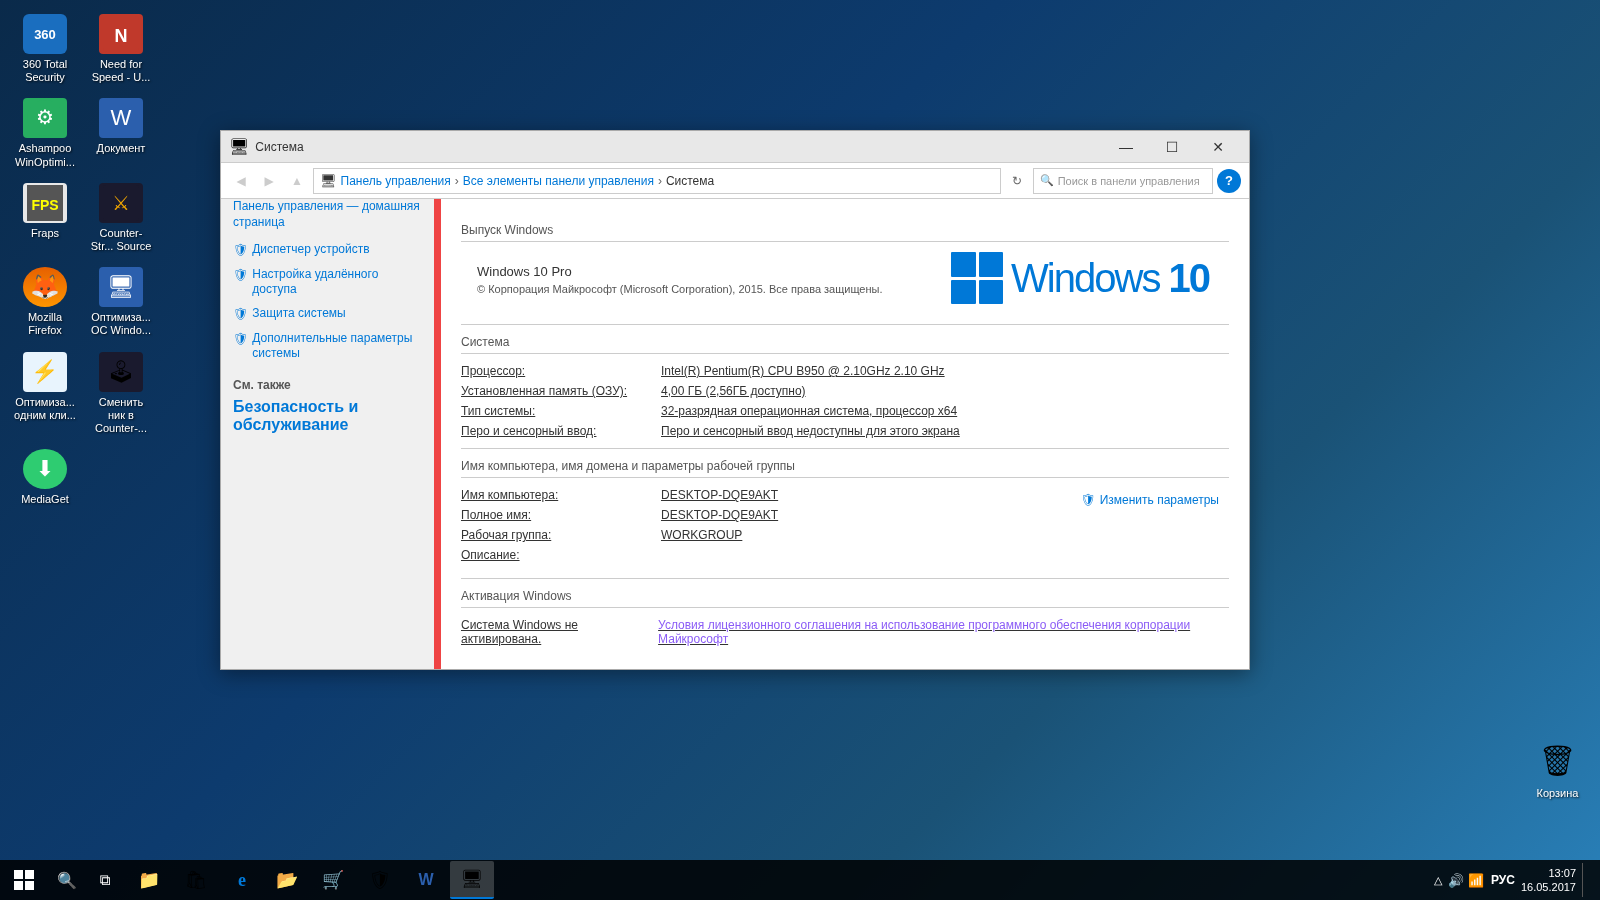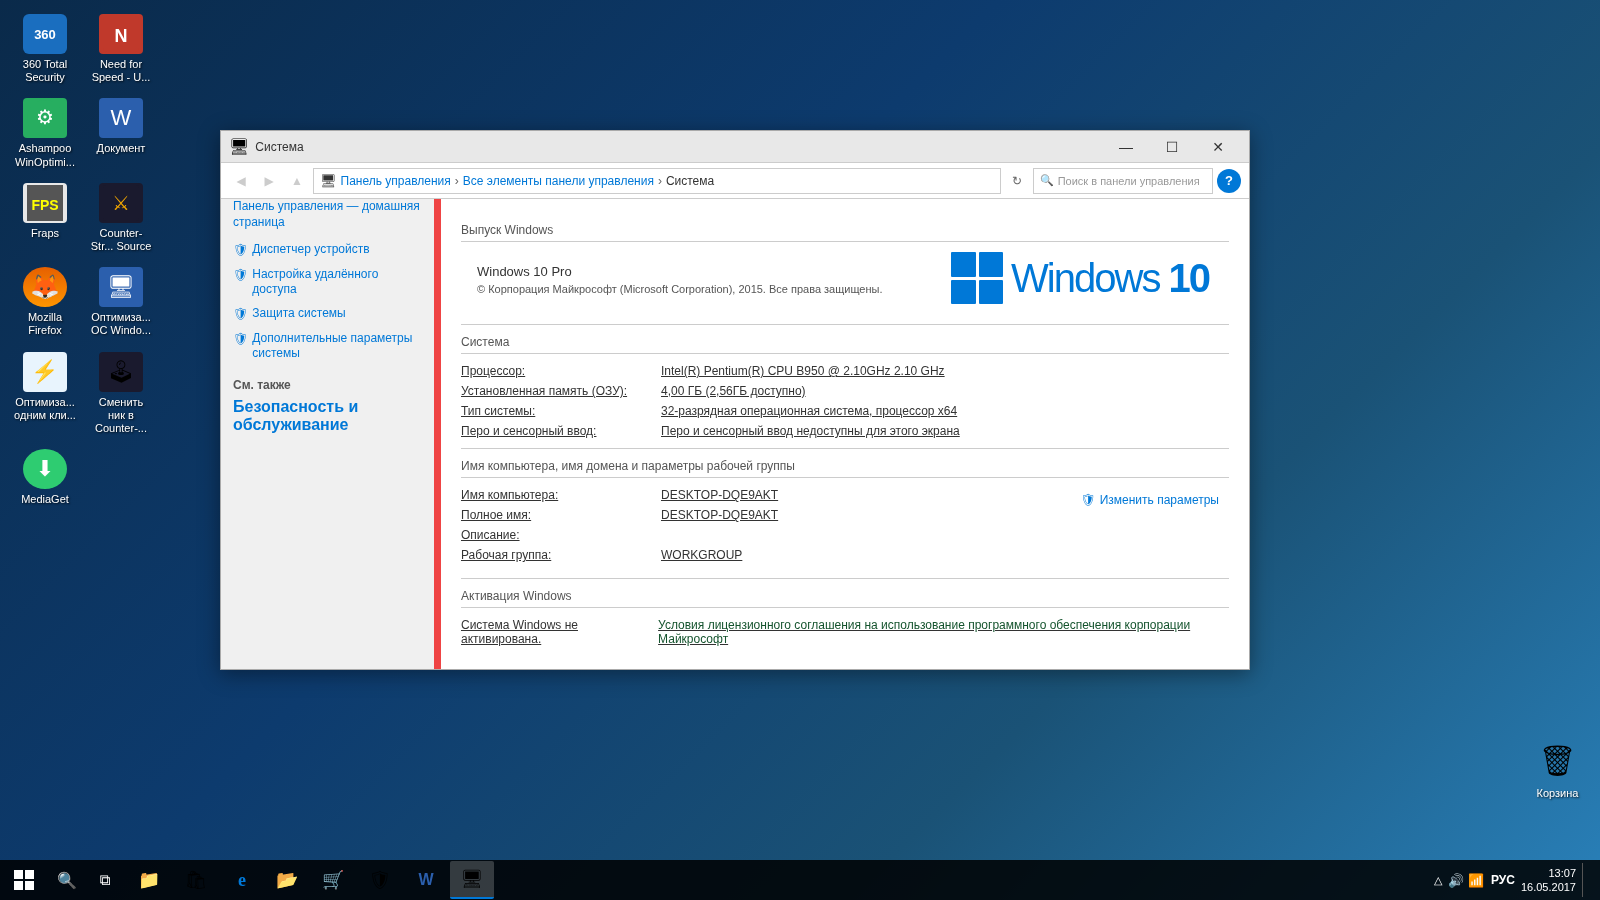--- a/index.html
+++ b/index.html
@@ -347,21 +347,21 @@
     }
     .change-params-link {
       color: #0078d7;
       cursor: pointer;
       display: flex;
       align-items: center;
       gap: 4px;
       font-size: 12px;
     }
     .activation-link {
-      color: #14532d;
+      color: #8b5cf6;
       cursor: pointer;
       font-size: 12px;
     }
     hr.section-divider {
       border: none;
       border-top: 1px solid #ccc;
       margin: 10px 0;
     }
   </style>
 </head>
@@ -568,26 +568,26 @@
             <div style="flex:1;">
               <div class="info-row">
                 <span class="info-label">Имя компьютера:</span>
                 <span class="info-value">DESKTOP-DQE9AKT</span>
               </div>
               <div class="info-row">
                 <span class="info-label">Полное имя:</span>
                 <span class="info-value">DESKTOP-DQE9AKT</span>
               </div>
               <div class="info-row">
+                <span class="info-label">Рабочая группа:</span>
+                <span class="info-value">WORKGROUP</span>
+              </div>
+              <div class="info-row">
                 <span class="info-label">Описание:</span>
                 <span class="info-value"></span>
-              </div>
-              <div class="info-row">
-                <span class="info-label">Рабочая группа:</span>
-                <span class="info-value">WORKGROUP</span>
               </div>
             </div>
             <div class="change-params-link" style="margin-right:10px;margin-top:4px;text-align:right;line-height:1.4;">
               <span style="color:#0078d7;font-size:12px;">🛡</span>
               <span>Изменить параметры</span>
             </div>
           </div>
         </div>
 
         <hr class="section-divider">

